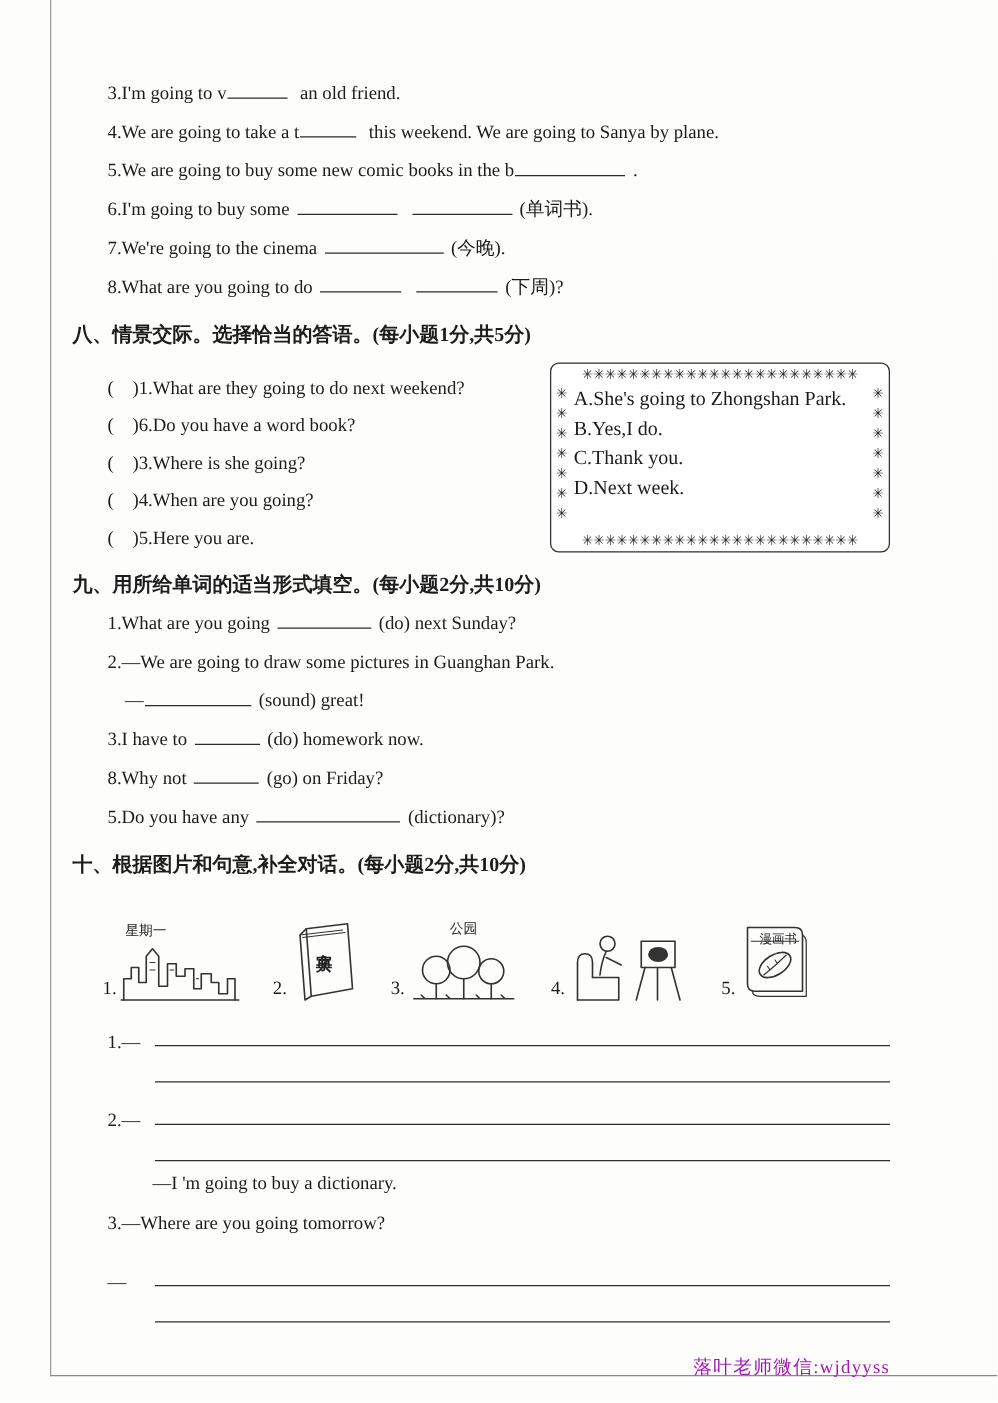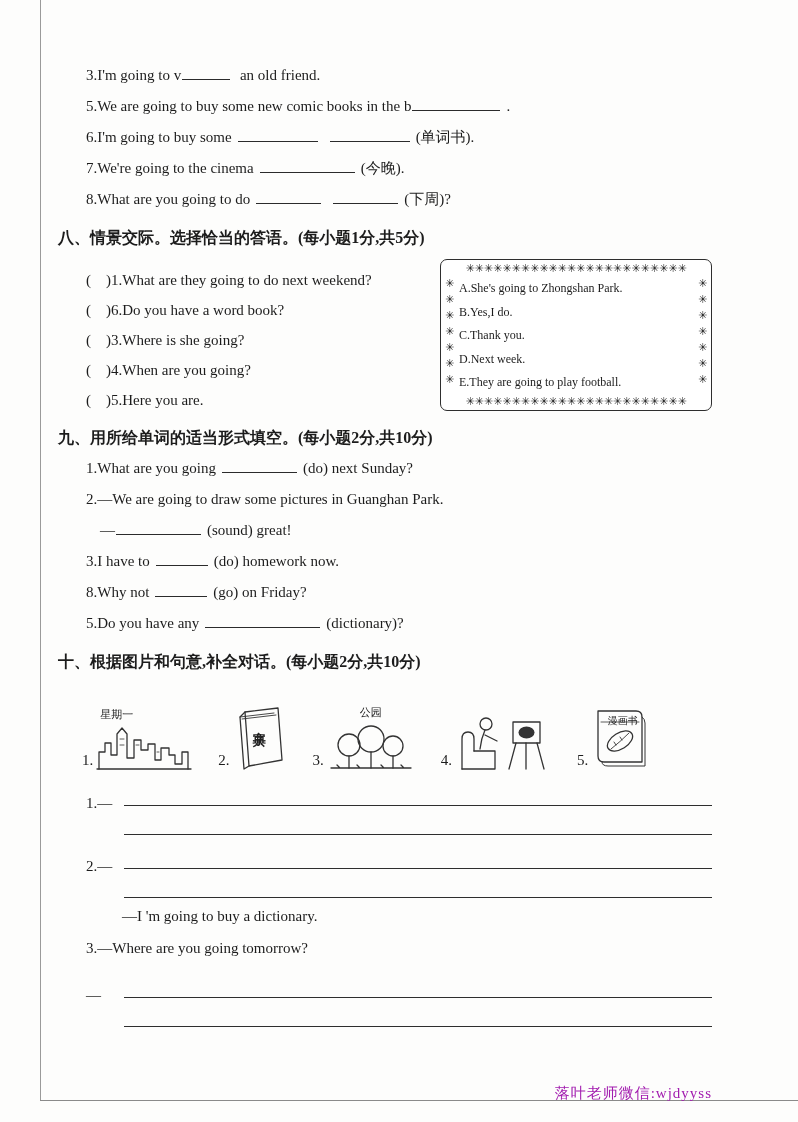--- a/index.html
+++ b/index.html
@@ -46,21 +46,21 @@
     font-family:"DejaVu Sans",sans-serif;
     text-align:center; white-space:nowrap; overflow:hidden; color:#222;
   }
   .decor-mid { flex:1; display:flex; overflow:hidden; }
   .decor-v {
     width:13px; font-size:11px; line-height:16px;
     font-family:"DejaVu Sans",sans-serif;
     word-break:break-all; text-align:center; overflow:hidden; color:#222;
   }
   .decor-content { flex:1; padding:1px 3px; overflow:hidden; }
-  .answer-line { line-height:23.5px; font-size:12px; white-space:nowrap; }
+  .answer-line { line-height:23.5px; font-size:16px; white-space:nowrap; }
 
   .figs { display:flex; align-items:flex-end; gap:26px; margin:6px 0 0 24px; height:88px; }
   .fig { display:flex; align-items:flex-end; gap:3px; }
   .fig-no { font-size:15px; line-height:22px; }
   .fig-art { position:relative; display:flex; flex-direction:column; align-items:center; }
   .fig-cap { font-size:11px; line-height:14px; color:#222; white-space:nowrap; }
   .cap-left { align-self:flex-start; margin-left:4px; }
   .cap-overlay-v {
     position:absolute; top:16px; left:50%; transform:translateX(-55%);
     writing-mode:vertical-rl; font-size:13px; font-weight:bold; letter-spacing:2px;
@@ -83,20 +83,21 @@
 </head>
 <body>
 
 <div class="page">
   <div class="frame-left"></div>
   <div class="frame-bottom"></div>
 
   <div class="content">
 
     <div class="q-line"><span>3.I'm going to v</span><span class="blank tight w48"></span><span> an old friend.</span></div>
+    <div class="q-line"><span>4.We are going to take a t</span><span class="blank tight w45"></span><span> this weekend. We are going to Sanya by plane.</span></div>
     <div class="q-line"><span>5.We are going to buy some new comic books in the b</span><span class="blank tight w88"></span><span>.</span></div>
     <div class="q-line"><span>6.I'm going to buy some</span><span class="blank w80"></span><span class="blank w80"></span><span>(单词书).</span></div>
     <div class="q-line"><span>7.We're going to the cinema</span><span class="blank w95"></span><span>(今晚).</span></div>
     <div class="q-line"><span>8.What are you going to do</span><span class="blank w65"></span><span class="blank w65"></span><span>(下周)?</span></div>
 
     <div class="sec-title">八、情景交际。选择恰当的答语。(每小题1分,共5分)</div>
     <div class="match-row">
       <div class="match-qs">
         <div class="match-q">(    )1.What are they going to do next weekend?</div>
         <div class="match-q">(    )6.Do you have a word book?</div>
@@ -106,21 +107,20 @@
       </div>
       <div class="decor-box">
         <div class="decor-h">✳✳✳✳✳✳✳✳✳✳✳✳✳✳✳✳✳✳✳✳✳✳✳✳</div>
         <div class="decor-mid">
           <div class="decor-v">✳✳✳✳✳✳✳</div>
           <div class="decor-content">
             <div class="answer-line">A.She's going to Zhongshan Park.</div>
             <div class="answer-line">B.Yes,I do.</div>
             <div class="answer-line">C.Thank you.</div>
             <div class="answer-line">D.Next week.</div>
-            <div class="answer-line">E.They are going to play football.</div>
           </div>
           <div class="decor-v">✳✳✳✳✳✳✳</div>
         </div>
         <div class="decor-h">✳✳✳✳✳✳✳✳✳✳✳✳✳✳✳✳✳✳✳✳✳✳✳✳</div>
       </div>
     </div>
 
     <div class="sec-title">九、用所给单词的适当形式填空。(每小题2分,共10分)</div>
     <div class="q-line"><span>1.What are you going</span><span class="blank w75"></span><span>(do) next Sunday?</span></div>
     <div class="q-line">2.—We are going to draw some pictures in Guanghan Park.</div>

